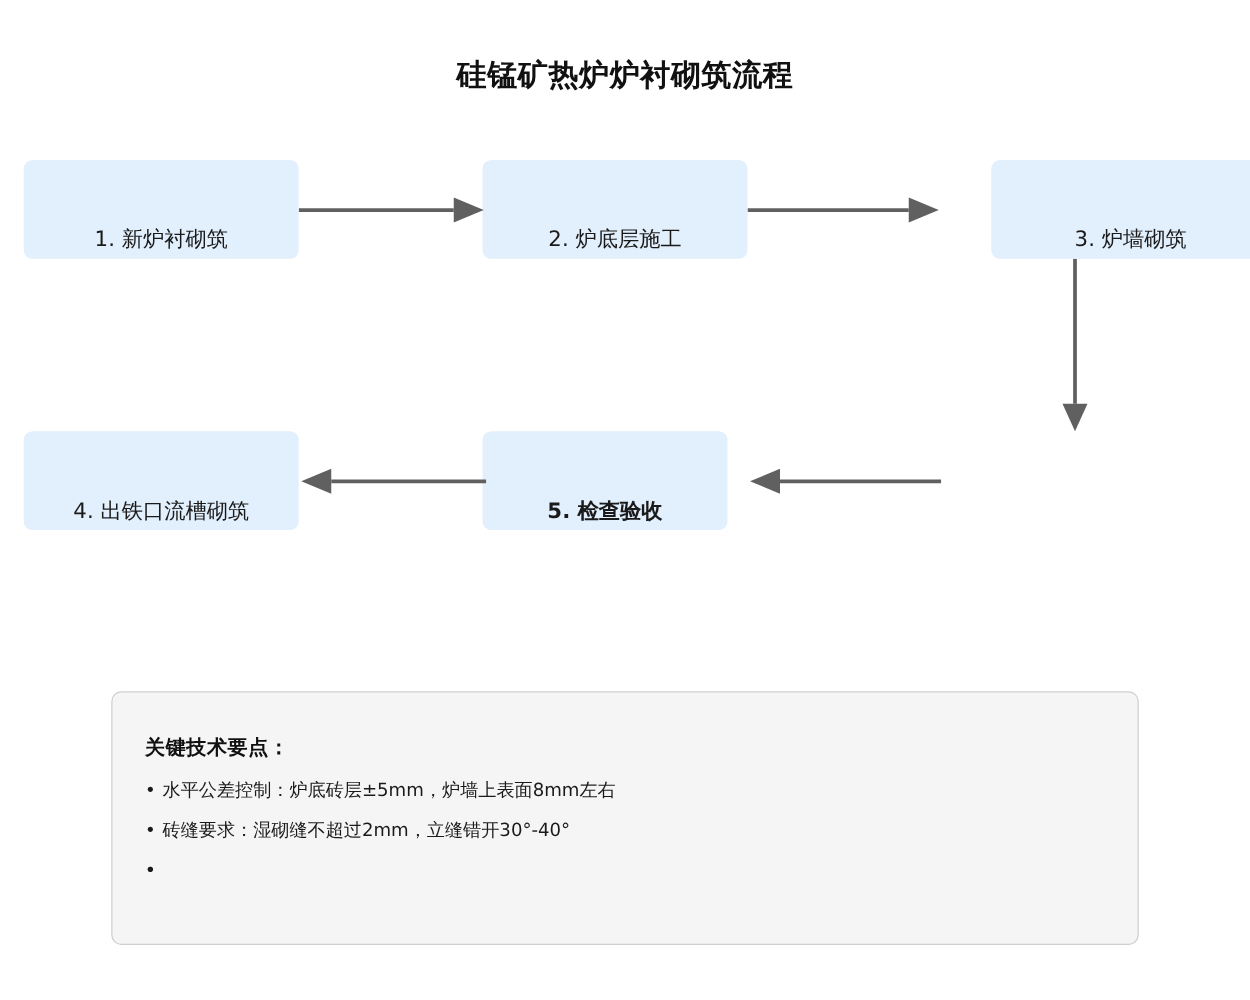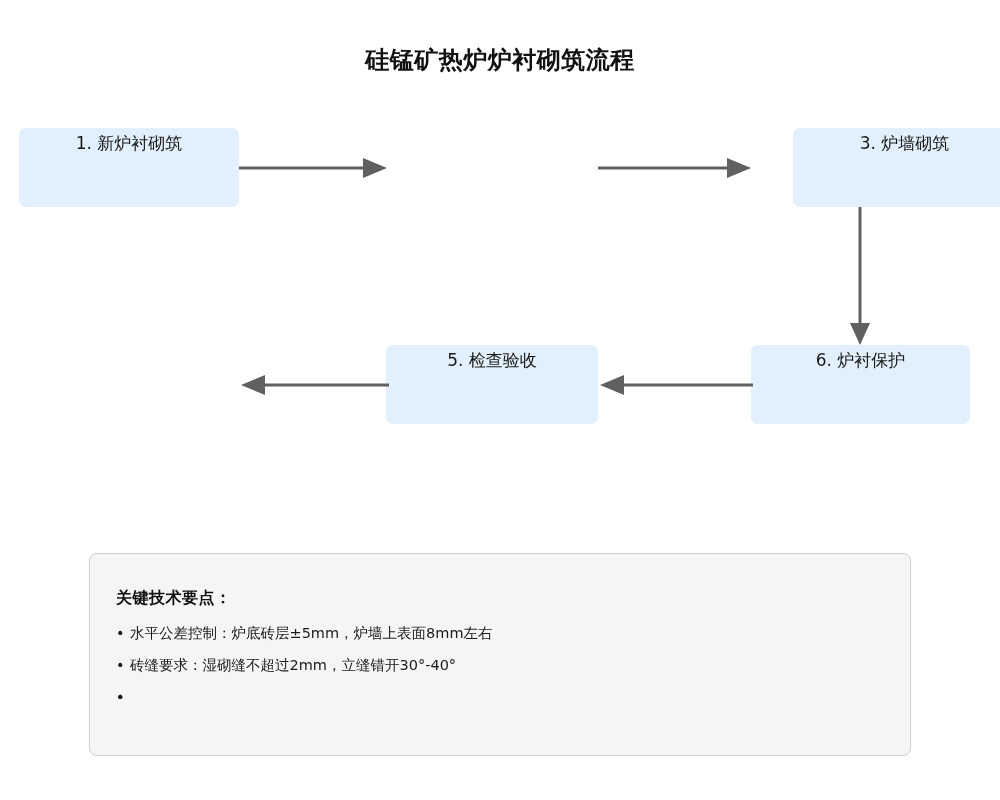--- a/index.html
+++ b/index.html
@@ -35,35 +35,35 @@
     top: 0;
     width: 1000px;
     height: 540px;
   }
 
   .flow-node {
     position: absolute;
     background: #e2effc;
     border-radius: 7px;
     display: flex;
-    align-items: flex-start;
+    align-items: flex-end;
     justify-content: center;
     font-size: 17px;
     color: #1a1a1a;
     text-align: center;
     box-sizing: border-box;
     padding: 4px 10px;
     line-height: 1.3;
   }
 
   .node-1 { left: 19px;  top: 128px; width: 220px; height: 79px; }
   .node-2 { left: 386px; top: 128px; width: 212px; height: 79px; }
   .node-3 { left: 793px; top: 128px; width: 223px; height: 79px; }
   .node-4 { left: 19px;  top: 345px; width: 220px; height: 79px; }
-  .node-5 { left: 386px; top: 345px; width: 212px; height: 79px; }
+  .node-5 { left: 386px; top: 345px; width: 196px; height: 79px; font-weight: bold; }
   .node-6 { left: 751px; top: 345px; width: 219px; height: 79px; }
 
   .flow-arrow {
     position: absolute;
   }
   .flow-arrow svg { display: block; }
 
   
   #key-points-panel {
     position: absolute;
@@ -110,28 +110,31 @@
 </head>
 <body>
 
 <div id="page-title">硅锰矿热炉炉衬砌筑流程</div>
 
 <div id="flow-area">
 
   <div class="flow-node node-1">
     <span>1. 新炉衬砌筑</span>
   </div>
+  <div class="flow-node node-2">
+    <span>2. 炉底层施工</span>
+  </div>
   <div class="flow-node node-3">
     <span>3. 炉墙砌筑</span>
   </div>
+  <div class="flow-node node-4">
+    <span>4. 出铁口流槽砌筑</span>
+  </div>
   <div class="flow-node node-5">
     <span>5. 检查验收</span>
-  </div>
-  <div class="flow-node node-6">
-    <span>6. 炉衬保护</span>
   </div>
 
   <div class="flow-arrow" style="left:239px; top:154px;">
     <svg width="150" height="28" viewBox="0 0 150 28" aria-hidden="true">
       <line x1="0" y1="14" x2="124" y2="14" stroke="#606060" stroke-width="3"></line>
       <polygon points="124,4 148,14 124,24" fill="#606060"></polygon>
     </svg>
   </div>
 
   <div class="flow-arrow" style="left:598px; top:154px;">

